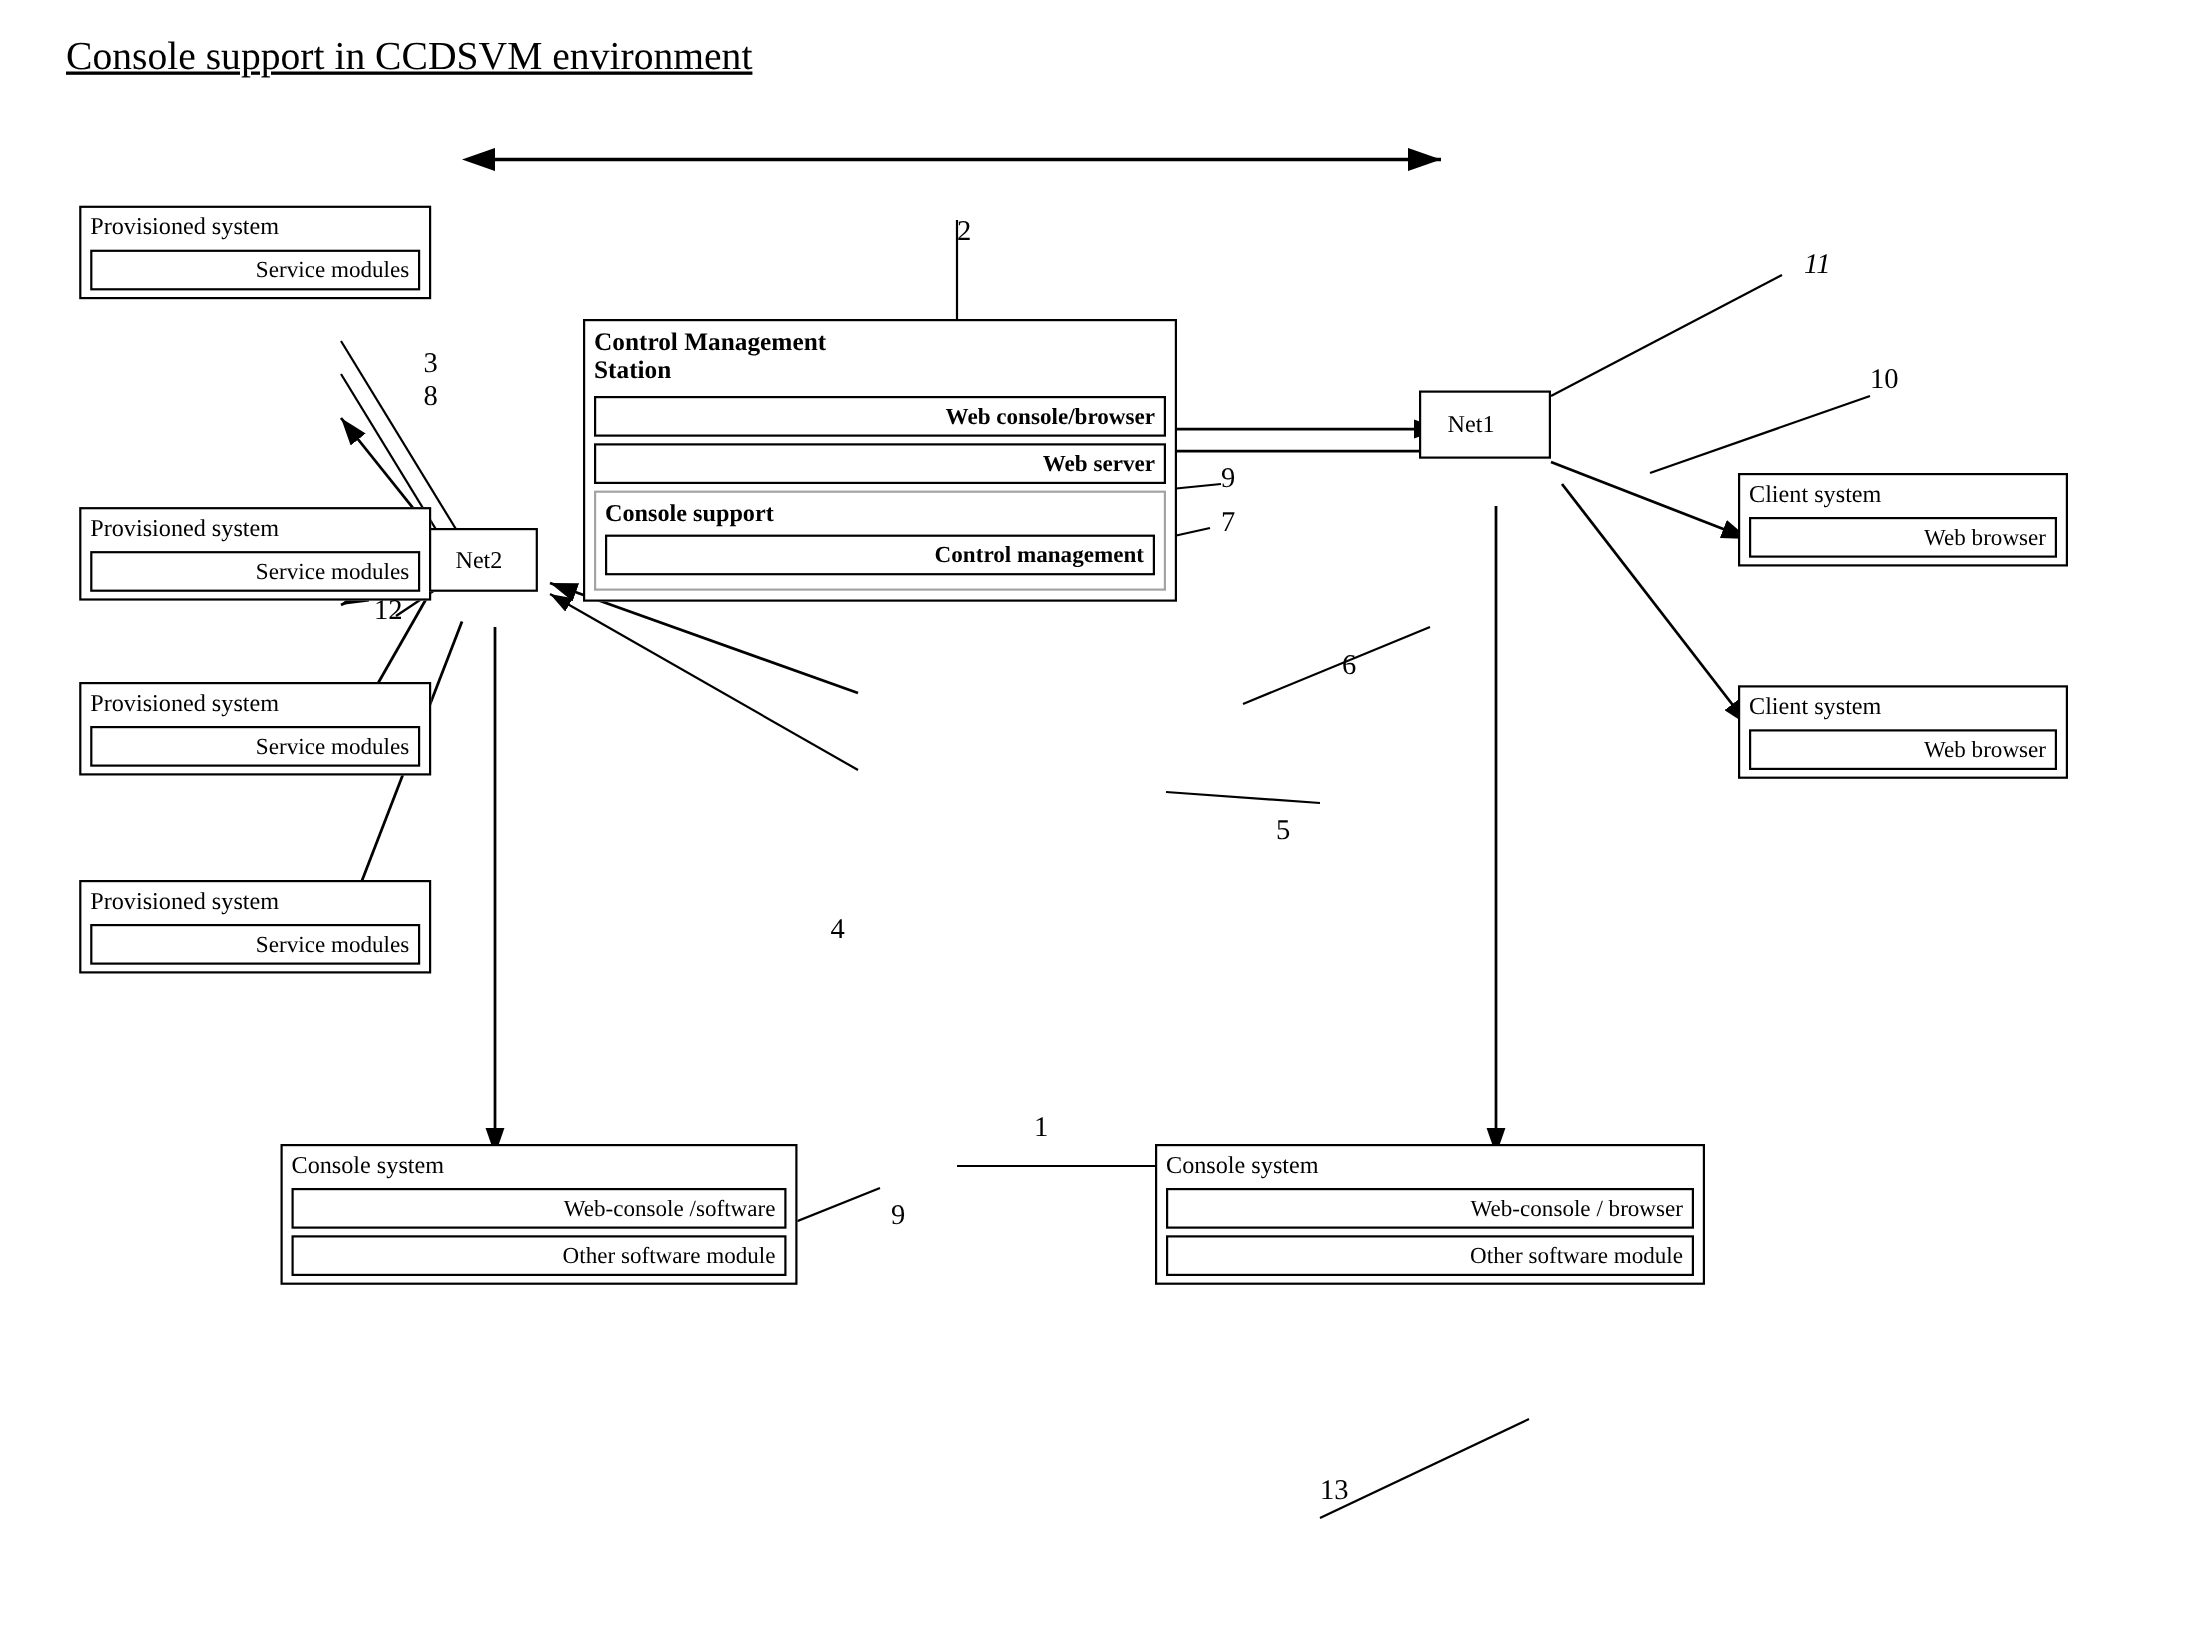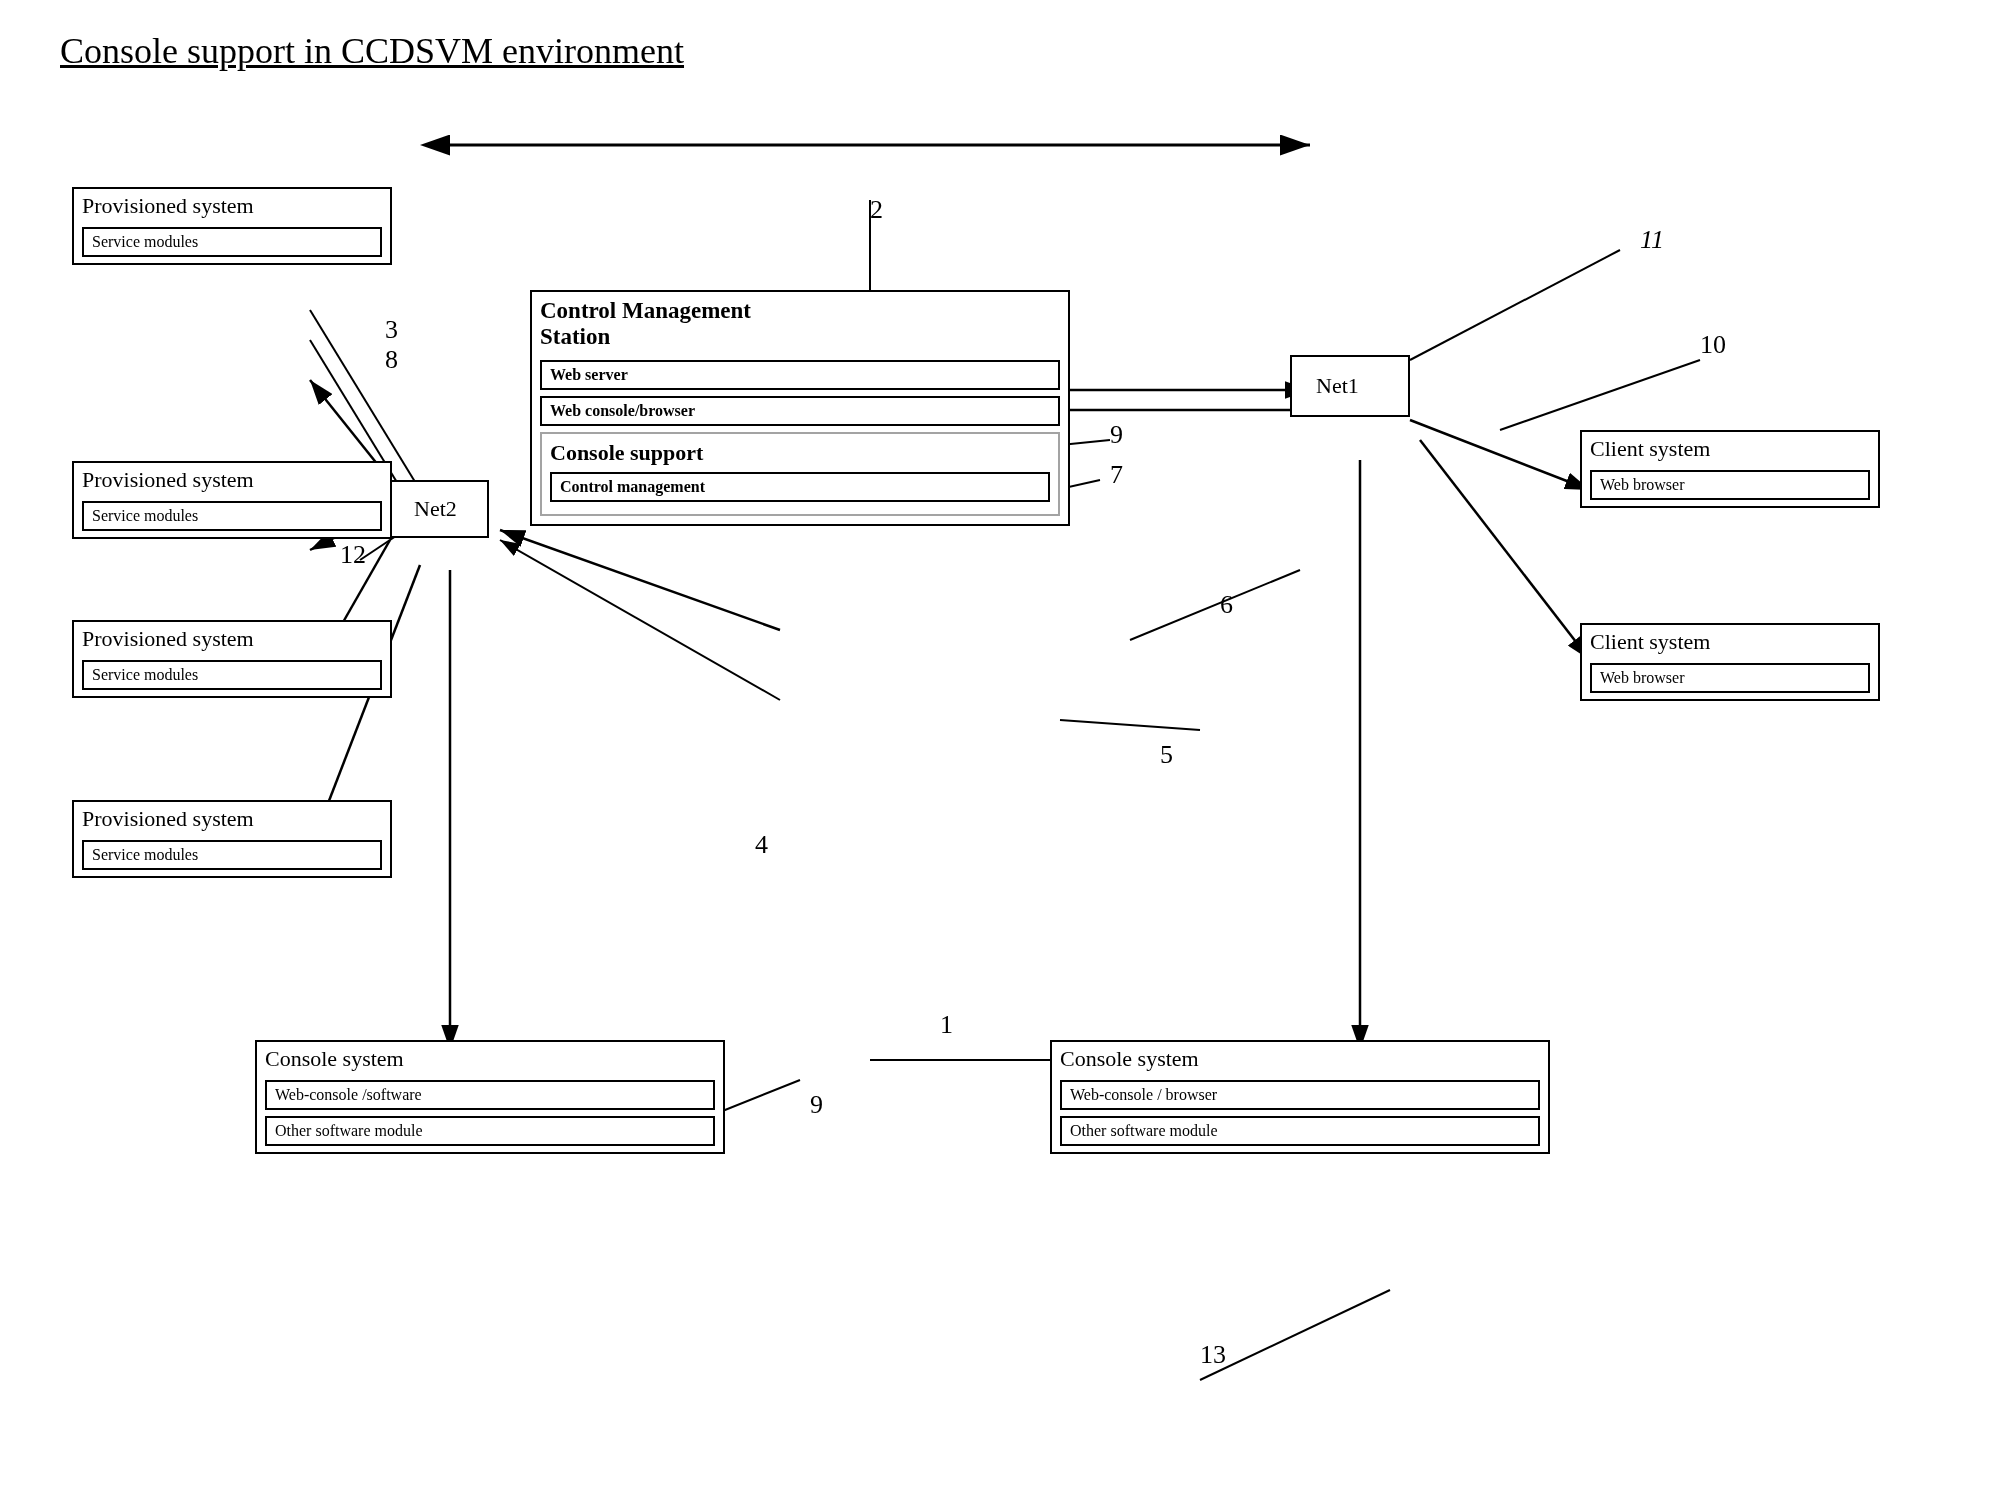--- a/index.html
+++ b/index.html
@@ -26,22 +26,23 @@
     }
     .box-label {
       font-size: 22px;
       padding: 4px 8px;
       white-space: nowrap;
     }
     .box-inner {
       border: 2px solid #000;
       margin: 4px 8px 6px 8px;
       padding: 4px 8px;
-      font-size: 16px;
+      font-size: 21px;
       white-space: nowrap;
+      text-align: right;
     }
     .number-label {
       position: absolute;
       font-size: 26px;
       font-weight: normal;
     }
     svg.diagram-svg {
       position: absolute;
       top: 0;
       left: 0;
@@ -140,22 +141,22 @@
   <div class="box-label">Provisioned system</div>
   <div class="box-inner">Service modules</div>
 </div>
 
 <div class="box" style="left:390px; top:480px; width:99px; padding:10px 14px;">
   <div class="box-label">Net2</div>
 </div>
 
 <div class="box" style="left:530px; top:290px; width:540px;font-weight:bold;">
   <div class="box-label" style="font-size:23px; padding:6px 8px;">Control Management<br>Station</div>
+  <div class="box-inner">Web console/browser</div>
   <div class="box-inner">Web server</div>
-  <div class="box-inner">Web console/browser</div>
 
   <div style="border:2px solid #a3a3a3; margin:4px 8px 8px 8px; padding:4px 0 6px 0;">
     <div class="box-label" style="padding:2px 8px;">Console support</div>
     <div class="box-inner">Control management</div>
   </div>
 </div>
 
 <div class="box" style="left:1290px; top:355px; width:120px; padding:12px 16px;">
   <div class="box-label">Net1</div>
 </div>

